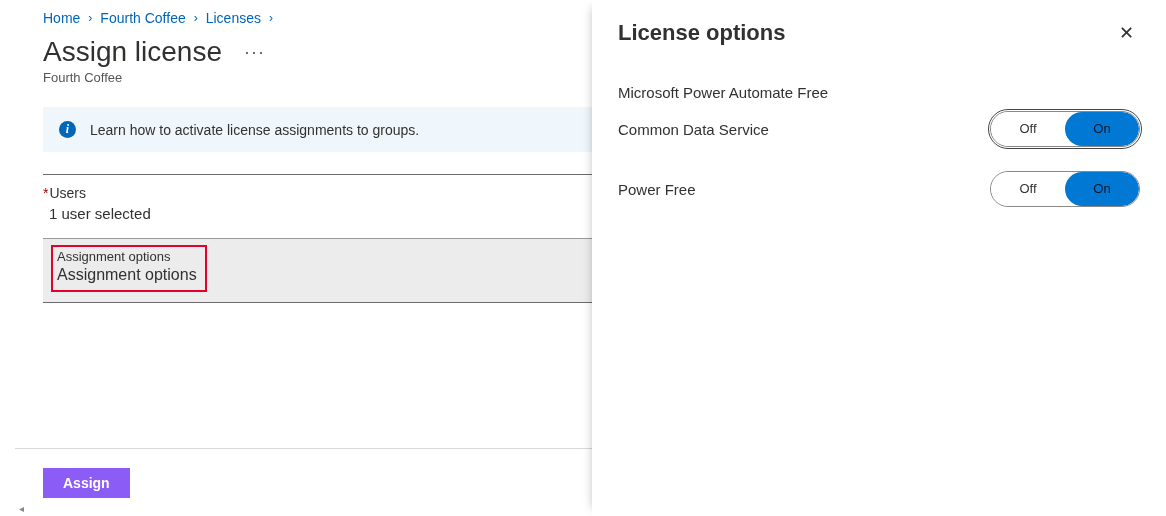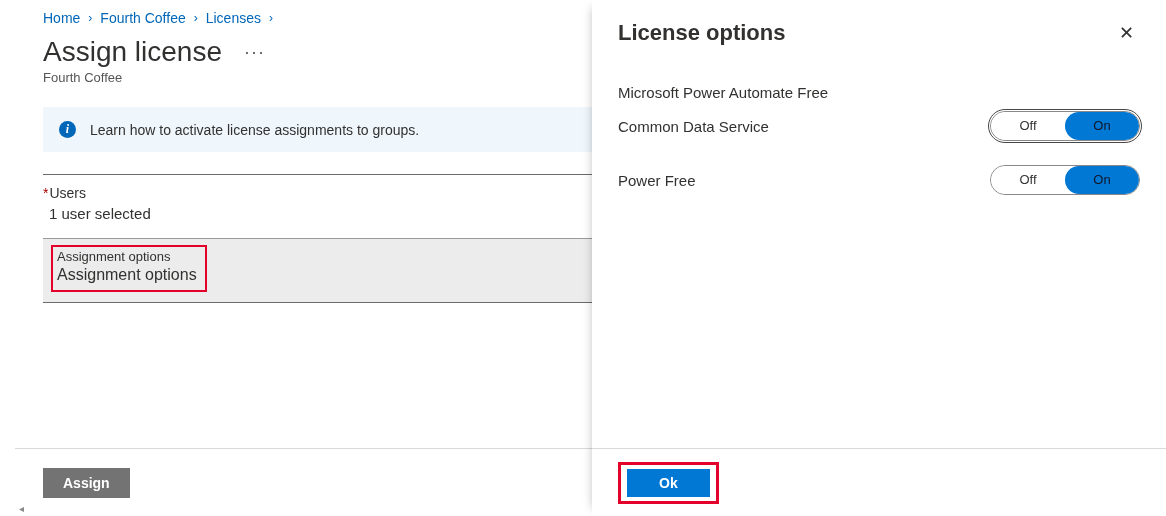--- a/index.html
+++ b/index.html
@@ -38,37 +38,37 @@
 
   .assignment-row { margin: 0 0 0 28px; width: 564px; background:#ececec;
                     border-top:1px solid #999; border-bottom:1px solid #6b6b6b;
                     padding: 6px 24px 10px 8px; position:relative;}
   .assignment-inner { display:inline-block; border:2px solid #e3002b; padding:2px 8px 6px 4px;}
   .assignment-small { font-size:13px; }
   .assignment-big   { font-size:16px; margin-top:2px; }
 
   .main-footer { position:absolute; left:0; bottom:0; width:592px; height:68px;
                  border-top:1px solid #d9d9d9; display:flex; align-items:center; padding-left:28px;}
-  .primary-btn { background:#737373; color:#fff; border:none; padding:7px 20px;
+  .primary-btn { background:#8b5cf6; color:#fff; border:none; padding:7px 20px;
                  font-size:14px; font-weight:600; cursor:pointer;}
 
   
   .panel { position:absolute; right:0; top:0; width:574px; height:516px; background:#fff;
            box-shadow:-6px 0 10px -8px rgba(0,0,0,.35); }
   .panel-header { display:flex; align-items:flex-start; justify-content:space-between;
                   padding:20px 26px 10px 26px;gap:10px;}
   .panel-title { font-size:22px; font-weight:600; margin:0; }
   .close-x { font-size:18px; cursor:pointer; color:#333; padding:4px 6px; line-height:1;}
 
   .panel-body { padding: 28px 26px 0 26px; font-size:15px; }
   .plan-name { margin-bottom: 10px; }
 
   .opt-row { display:flex; align-items:center; justify-content:space-between; margin: 10px 0 24px;}
   .toggle-group { display:flex; border:1px solid #8a8886; border-radius:999px; overflow:hidden;
-                  height:30px; width:150px; }
+                  height:36px; width:150px; }
   .toggle-group.focus { outline:1px solid #484644; outline-offset:1px; }
   .tg-btn { flex:1; text-align:center; font-size:13px; line-height:26px; cursor:pointer;
             background:#fff; color:#333; border:none; }
   .tg-on  { border-top-right-radius:999px; border-bottom-right-radius:999px;}
   .tg-off { border-top-left-radius:999px; border-bottom-left-radius:999px;}
   .tg-active { background:#0078d4; color:#0f172a; border-radius:999px;}
 
   .panel-footer { position:absolute; left:0; bottom:0; width:100%; height:68px;
                   border-top:1px solid #d9d9d9; display:flex; align-items:center; padding-left:26px;}
   .ok-wrap { border:3px solid #e3002b; padding:4px 6px; display:inline-block;}
@@ -146,20 +146,15 @@
           <div class="opt-row">
             <span>Power Free</span>
             <div class="toggle-group">
               <button class="tg-btn tg-off">Off</button>
               <button class="tg-btn tg-on tg-active">On</button>
             </div>
           </div>
         </div>
     </div>
 
-    <div class="panel-footer">
-      <span class="ok-wrap">
-        <button class="ok-btn">Ok</button>
-      </span>
-    </div>
   </aside>
 
 </div>
 
 </body></html>

